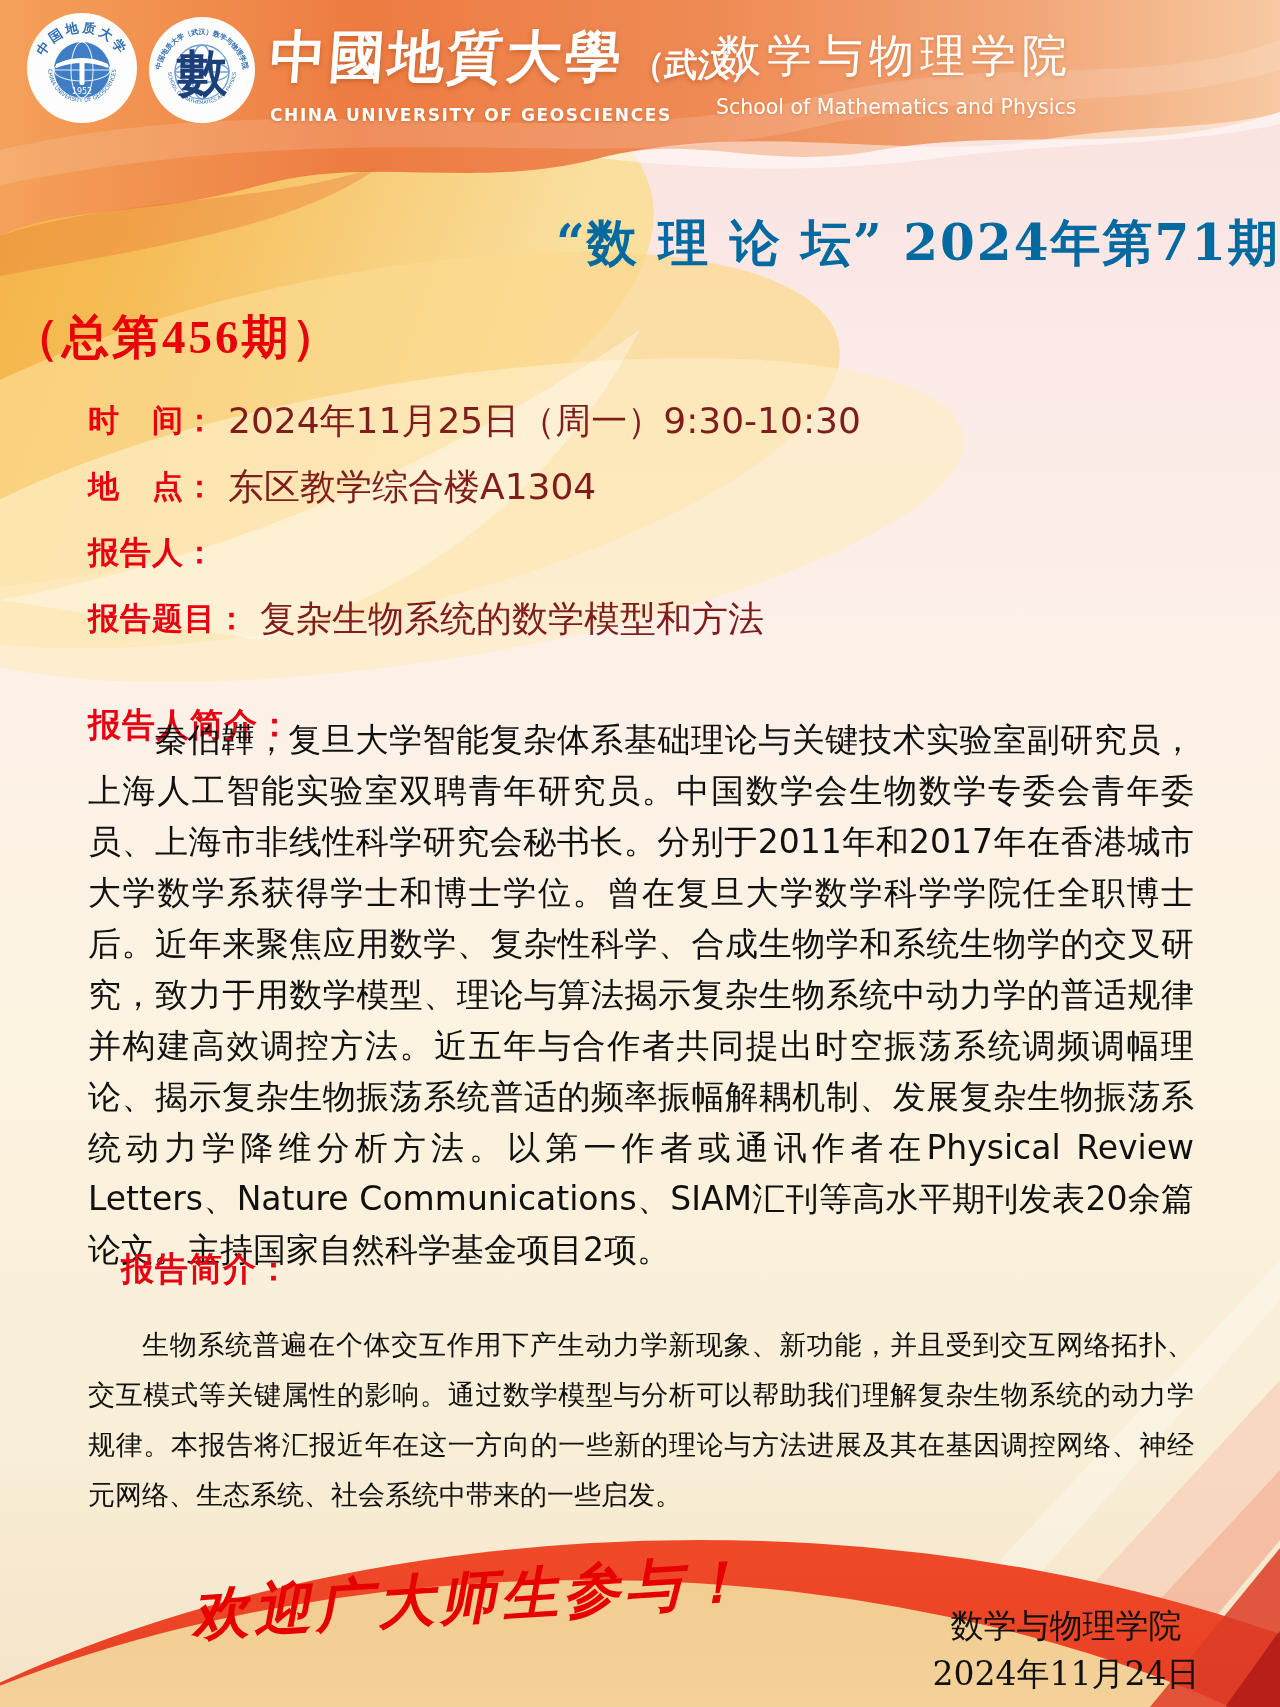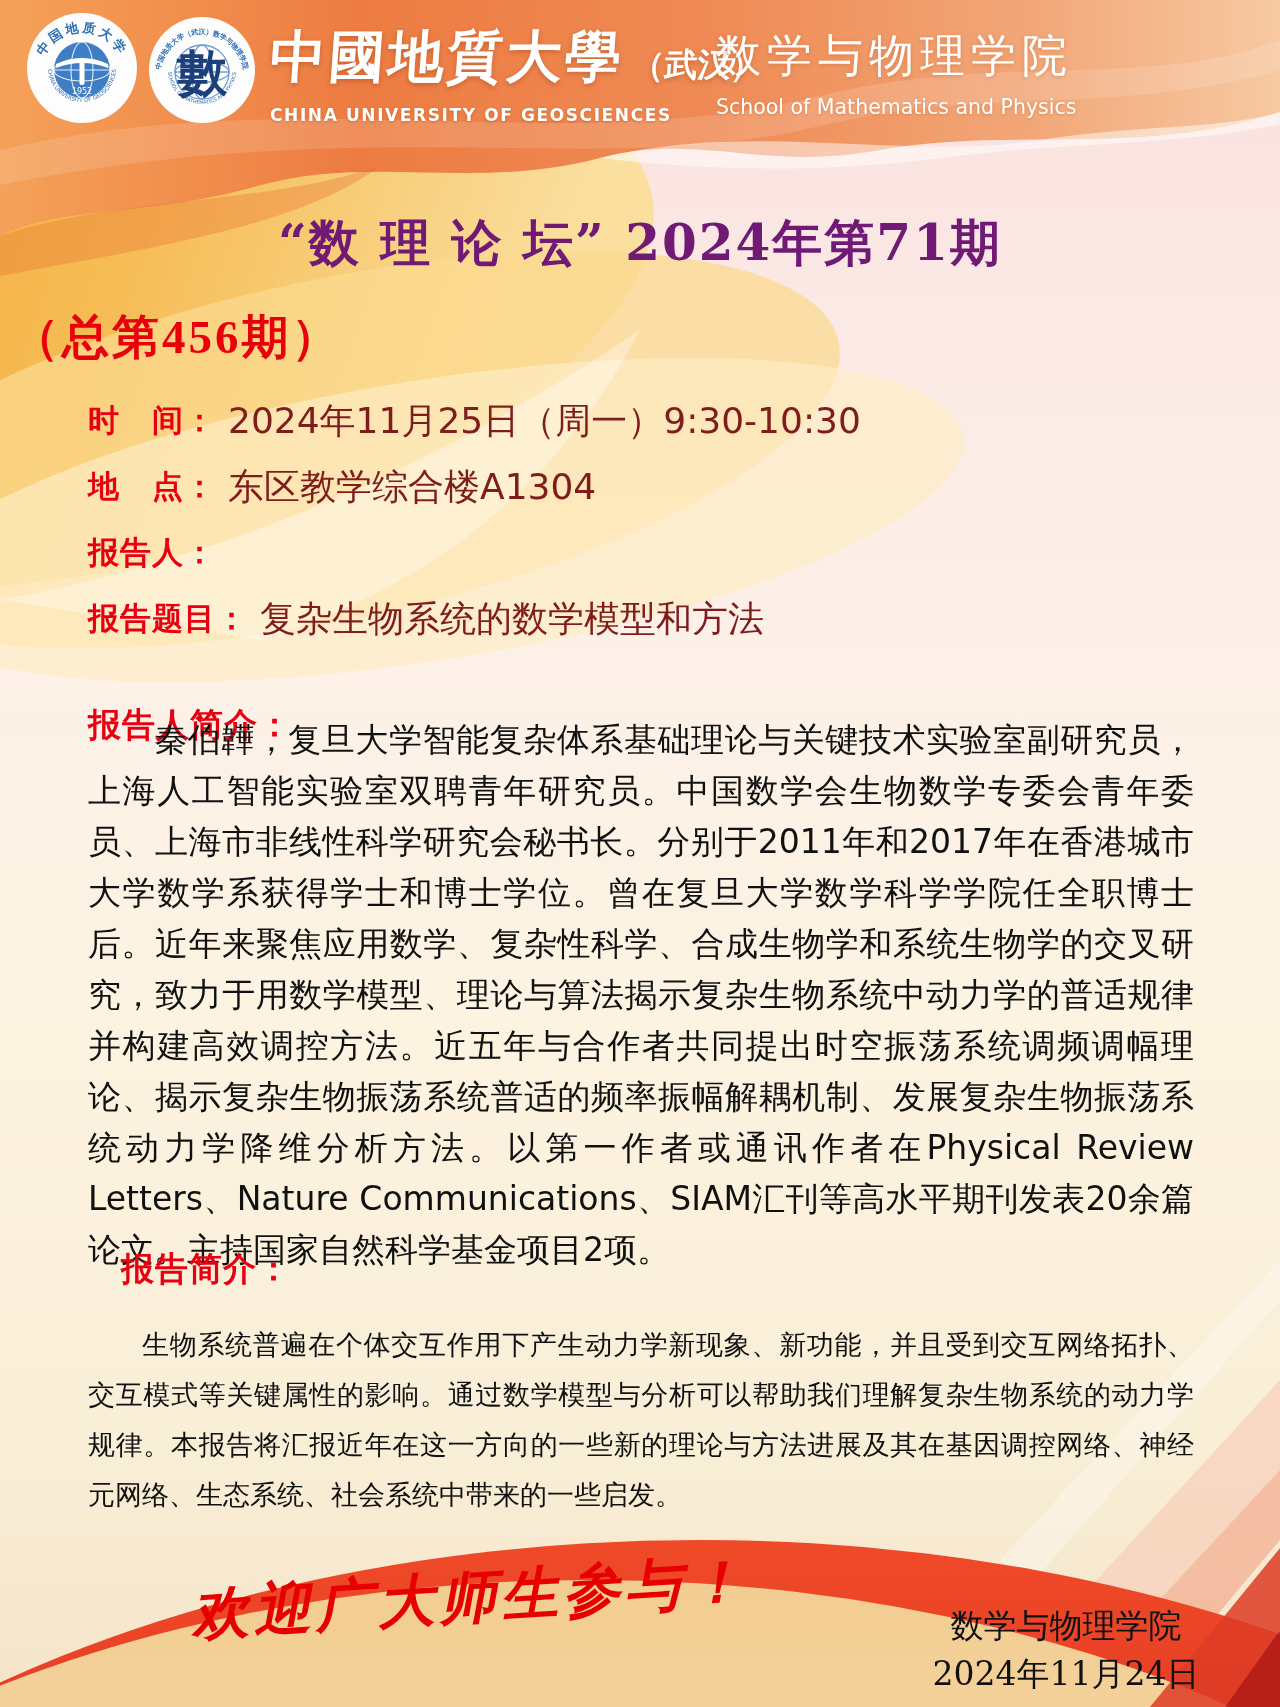--- a/index.html
+++ b/index.html
@@ -18,21 +18,21 @@
     font-weight:bold;font-size:56px;letter-spacing:3px;transform:skewX(-4deg);
     text-shadow:0 2px 5px rgba(140,55,10,.4);}
   .campus{font-size:33px;margin-left:8px;font-weight:600;letter-spacing:0;}
   .univ-en{font-size:17px;font-weight:bold;letter-spacing:1.6px;margin-top:9px;
     text-shadow:0 1px 3px rgba(140,55,10,.35);}
   .school-block{left:716px;top:26px;color:#fff;}
   .school-cn{font-size:45px;letter-spacing:6px;font-weight:500;text-shadow:0 1px 4px rgba(160,70,20,.3);}
   .school-en{font-size:20.5px;margin-top:9px;font-weight:500;text-shadow:0 1px 3px rgba(160,70,20,.3);}
 
   
-  .title1{top:210px;left:0;width:100%;text-align:center;color:#701a75;
+  .title1{top:210px;left:0;width:100%;text-align:right;color:#0369a1;
     font-family:"DejaVu Serif","Liberation Serif",serif;font-weight:bold;font-size:50px;letter-spacing:2px;}
   .title2{top:306px;left:12px;width:100%;text-align:left;color:#e8000b;
     font-family:Liberation Serif, serif;font-weight:bold;font-size:47px;letter-spacing:3px;}
 
   
   .info{top:388px;left:88px;right:86px;}
   .info-row{height:66px;display:flex;align-items:center;}
   .info-label{color:#e60012;font-weight:bold;font-size:31px;white-space:pre;
     font-family:"DejaVu Serif","Liberation Serif",serif;letter-spacing:1px;flex:none;text-align:right;}
   .info-value{color:#7f1d1d;font-size:36px;margin-left:12px;white-space:nowrap;}

